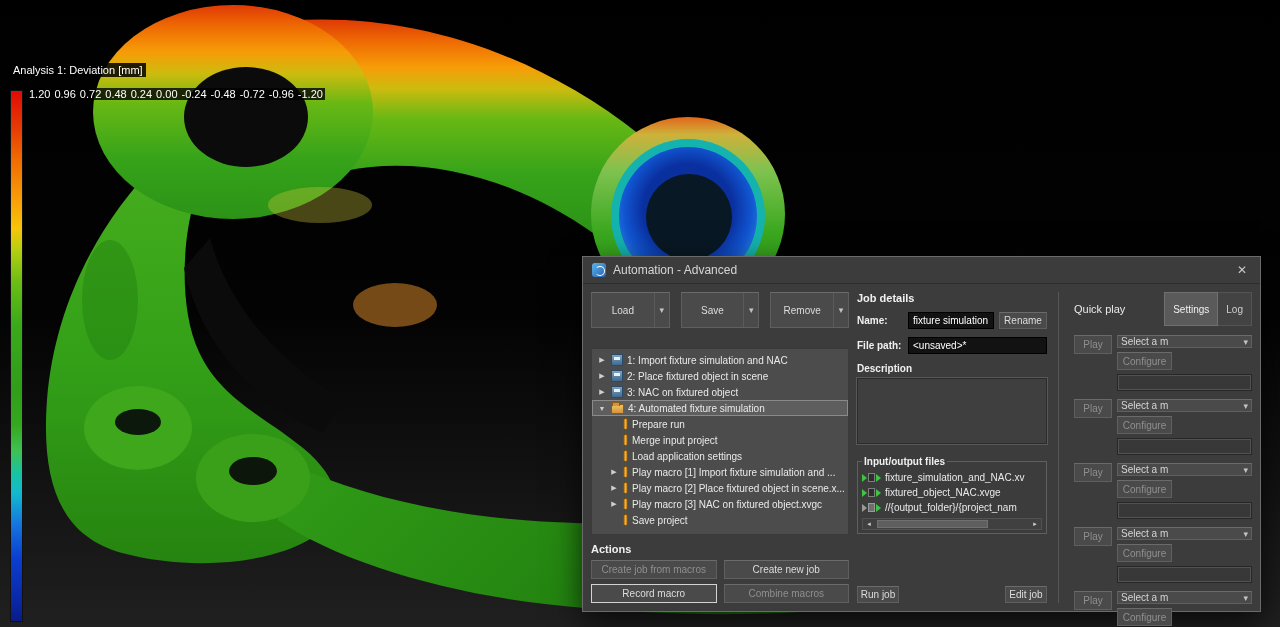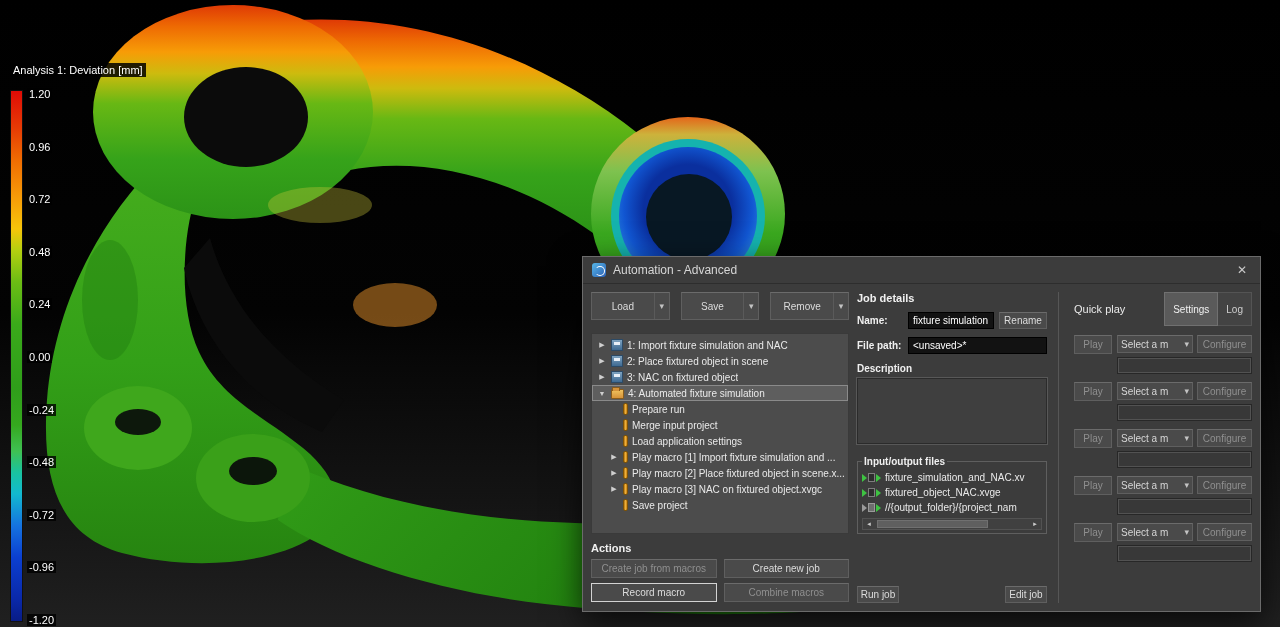--- a/index.html
+++ b/index.html
@@ -13,21 +13,21 @@
 
   
   .color-scale { position:absolute; left:10px; top:60px; color:#fff; }
   .scale-title { font-size:11px; background:rgba(0,0,0,.85); padding:1px 3px; display:inline-block; white-space:nowrap; }
   .scale-body { position:relative; margin-top:6px; display:flex; }
   .scale-bar { width:13px; height:532px; margin-top:6px; border:1px solid #111;
     background:linear-gradient(180deg,
       #e00b06 0%, #e63b05 7%, #f06c02 13%, #f79b08 20%, #f7c50a 26%, #b5cf10 30%,
       #6cbd14 36%, #3aaa1a 44%, #2f9e1a 56%, #35a81e 63%, #3fc153 68%, #19c3a0 72%,
       #12b9cf 76%, #1573e0 82%, #0b3fd0 88%, #0a28a8 96%, #081c86 100%); }
-  .scale-ticks { display:flex; flex-direction:column; justify-content:space-between; height:544px; margin-left:4px; }
+  .scale-ticks { display:flex; flex-direction:row; justify-content:space-between; height:544px; margin-left:4px; }
   .tick-label { font-size:11px; background:rgba(0,0,0,.8); padding:0 2px; line-height:12px; white-space:nowrap; }
 
   
   .dialog { position:absolute; left:582px; top:256px; width:679px; height:356px;
     background:#3c3c3c; border:1px solid #6b6b6b; box-shadow:0 10px 30px rgba(0,0,0,.7);
     color:#dcdcdc; font-size:11px; }
   .titlebar { height:27px; display:flex; align-items:center; gap:7px; padding:0 9px;
     border-bottom:1px solid #2d2d2d; }
   .title-icon { width:14px; height:14px; border-radius:3px; flex:0 0 auto;
     background:linear-gradient(135deg,#57b7e8,#2a5fb4); position:relative; }
@@ -42,27 +42,27 @@
   .col-right{ flex:1; display:flex; flex-direction:column; }
 
   .btn { background:#4a4a4a; border:1px solid #5f5f5f; border-top-color:#6b6b6b;
     color:#dcdcdc; font-size:10px; height:19px; display:flex; align-items:center;
     justify-content:center; padding:0 5px; white-space:nowrap; overflow:hidden; }
   .btn.disabled { color:#8f8f8f; }
   .btn.focused { border:1px solid #d3d3d3; }
 
   
   .toolbar { display:flex; gap:11px; }
-  .split-btn { flex:1; display:flex; height:28px; background:#4a4a4a; border:1px solid #5f5f5f; border-top-color:#6b6b6b; }
+  .split-btn { flex:1; display:flex; height:36px; background:#4a4a4a; border:1px solid #5f5f5f; border-top-color:#6b6b6b; }
   .split-label { flex:1; display:flex; align-items:center; justify-content:center; font-size:10px; color:#dcdcdc; }
   .split-arrow { width:15px; border-left:1px solid #5a5a5a; display:flex; align-items:center; justify-content:center; color:#c3c3c3; }
   .split-arrow::after { content:"▾"; font-size:9px; }
 
   
-  .tree { margin-top:13px; height:201px; background:#4c4c4c; border:1px solid #3a3a3a; padding:3px 0; overflow:hidden; }
+  .tree { margin-top:20px; height:201px; background:#4c4c4c; border:1px solid #3a3a3a; padding:3px 0; overflow:hidden; }
   .tree-row { display:flex; align-items:center; height:16px; padding-left:5px; gap:4px; white-space:nowrap; overflow:hidden; font-size:10px; color:#e9e9e9; }
   .tree-row.selected { background:#5e5e5e; outline:1px solid #8a8a8a; outline-offset:-1px; }
   .tree-row.child { padding-left:31px; }
   .tree-row.child.expandable { padding-left:17px; }
   .chev { width:10px; flex:0 0 auto; color:#cfcfcf; display:flex; align-items:center; justify-content:center; }
   .chev.r::after { content:"▶"; font-size:7px; }
   .chev.d::after { content:"▼"; font-size:7px; }
   .job-ic { width:12px; height:12px; flex:0 0 auto; background:linear-gradient(180deg,#7fa3c0,#3e6a92); border:1px solid #2c4a66; position:relative; }
   .job-ic::after { content:""; position:absolute; left:2px; top:2px; width:6px; height:3px; background:#e8f0f8; }
   .folder-ic { width:13px; height:10px; flex:0 0 auto; background:linear-gradient(180deg,#f0c25e,#d6933a); border:1px solid #8a5c1a; border-radius:1px; position:relative; margin-top:2px; }
@@ -101,21 +101,21 @@
   
   .qp-header { display:flex; align-items:center; }
   .qp-title { font-size:11px; color:#e9e9e9; margin-right:auto; }
   .tab { height:18px; padding:16px 8px; font-size:10px; display:flex; align-items:center; }
   .tab.active { background:#5a5a5a; border:1px solid #707070; color:#f0f0f0; }
   .tab.inactive { background:#434343; border:1px solid #545454; border-left:none; color:#cfcfcf; }
   .qp-rows { margin-top:9px; display:flex; flex-direction:column; gap:8px; }
   .qp-row { display:flex; gap:5px; }
   .qp-play { width:38px; align-self:stretch; }
   .qp-right { flex:1; display:flex; flex-direction:column; gap:4px; }
-  .qp-top { display:flex; gap:4px; }
+  .qp-top { display:flex; gap:4px;flex-direction:column; }
   .qp-select { flex:1; height:18px; background:#4a4a4a; border:1px solid #5f5f5f; border-top-color:#6b6b6b;
     font-size:10px; color:#d6d6d6; display:flex; align-items:center; padding:0 3px; white-space:nowrap; overflow:hidden; }
   .qp-select::after { content:"▾"; margin-left:auto; color:#c3c3c3; font-size:9px; padding-left:2px; }
   .qp-configure { width:55px; height:18px; font-size:10px; }
   .qp-input { height:17px; background:#383838; border:1px solid #272727; box-shadow:0 0 0 1px #525252 inset; }
 </style>
 </head>
 <body>
 
 <div class="stage">

